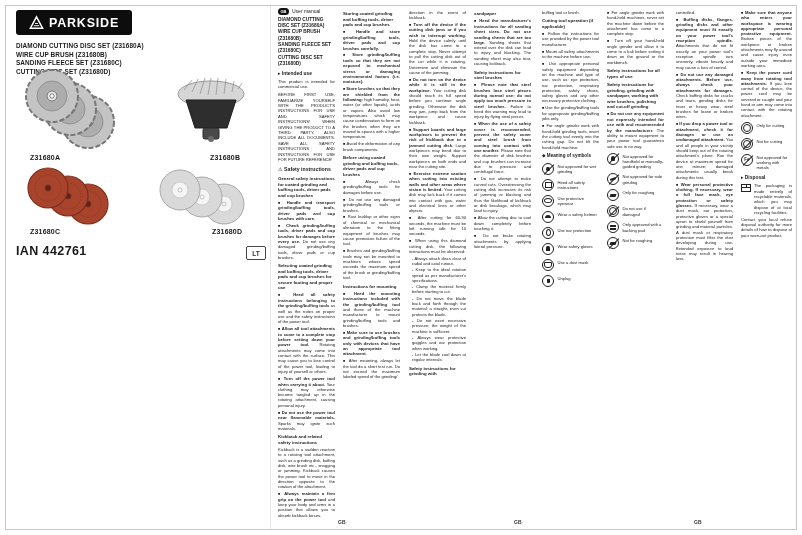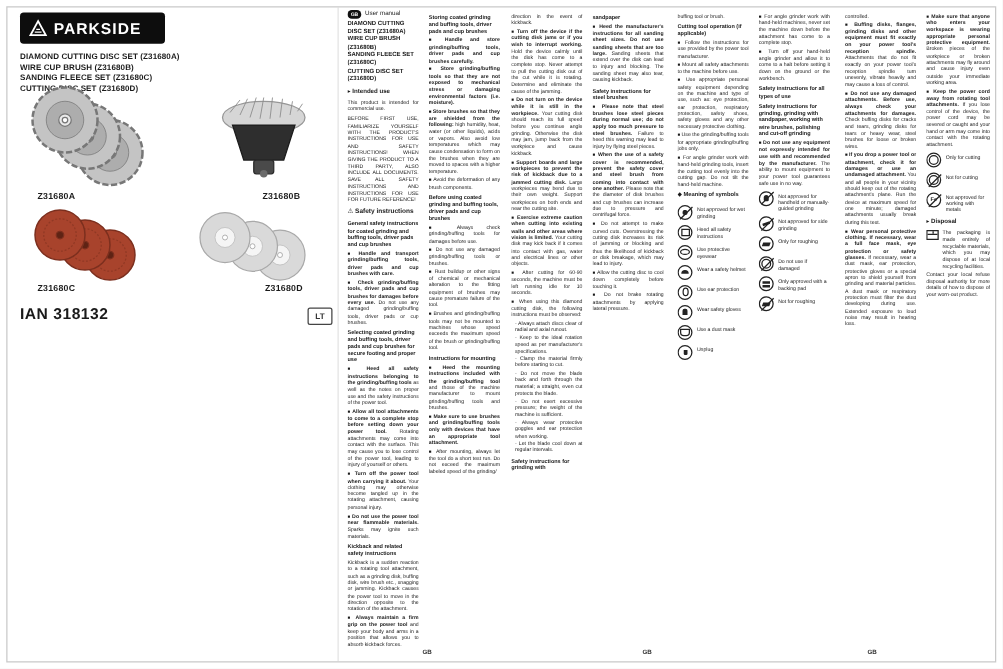--- a/index.html
+++ b/index.html
@@ -4,21 +4,21 @@
 <style>
   html,body{margin:0;padding:0;background:#f3f3f3;}
   #stage{position:relative;width:802px;height:535px;background:#ffffff;overflow:hidden;
          font-family:"Liberation Sans",sans-serif;color:#1a1a1a;}
   .edge{position:absolute;inset:5px;border:1px solid #c9c9c9;pointer-events:none;}
   .fold{position:absolute;top:6px;bottom:6px;width:1px;background:#e4e4e4;}
 
   
   #cover{position:absolute;left:8px;top:6px;width:260px;height:523px;}
   .logo{position:absolute;left:8px;top:4px;width:116px;height:25px;background:#0d0d0d;border-radius:3px;
-        display:flex;align-items:center;gap:5px;padding:0 7px;box-sizing:border-box;}
+        display:flex;align-items:center;gap:5px;padding:0 7px;box-sizing:border-box;justify-content:center;}
   .logo .brand{color:#fff;font-weight:bold;font-size:12.5px;letter-spacing:.8px;}
   .cover-title{position:absolute;left:8px;top:36px;width:240px;font-size:6.4px;font-weight:bold;
                line-height:1.35;white-space:pre-line;letter-spacing:.1px;}
   .prod-label{position:absolute;font-size:7px;font-weight:bold;letter-spacing:.2px;}
   .ian{position:absolute;left:8px;top:238px;font-size:12.5px;font-weight:bold;letter-spacing:.4px;}
   .lang-badge{position:absolute;left:238px;top:240px;width:18px;height:12px;border:1px solid #444;
               border-radius:2px;font-size:6.5px;font-weight:bold;display:flex;align-items:center;justify-content:center;color:#333;}
   .psvg{position:absolute;}
 
   
@@ -142,21 +142,21 @@
         <circle cx="54" cy="33" r="2" fill="#fff" stroke="#999" stroke-width=".6"></circle>
         <circle cx="32" cy="26" r="20"></circle>
         <circle cx="32" cy="26" r="8" fill="#f5f5f5" stroke="#bbb" stroke-width=".6"></circle>
         <circle cx="32" cy="26" r="2" fill="#fff" stroke="#999" stroke-width=".6"></circle>
       </g>
     </svg>
 
     <div class="prod-label" style="left:22px;top:222px">Z31680C</div>
     <div class="prod-label" style="left:204px;top:222px">Z31680D</div>
 
-    <div class="ian">IAN 318132</div>
+    <div class="ian">IAN 442761</div>
     <div class="lang-badge">LT</div>
   </div>
 
   <div class="fold" style="left:270px"></div>
 
   <div id="cols">
       <div class="col" style="left: 278px; width: 57px;">
         <div class="pagehead">
           <span class="gbbadge">GB</span>
           <span>User manual</span>

